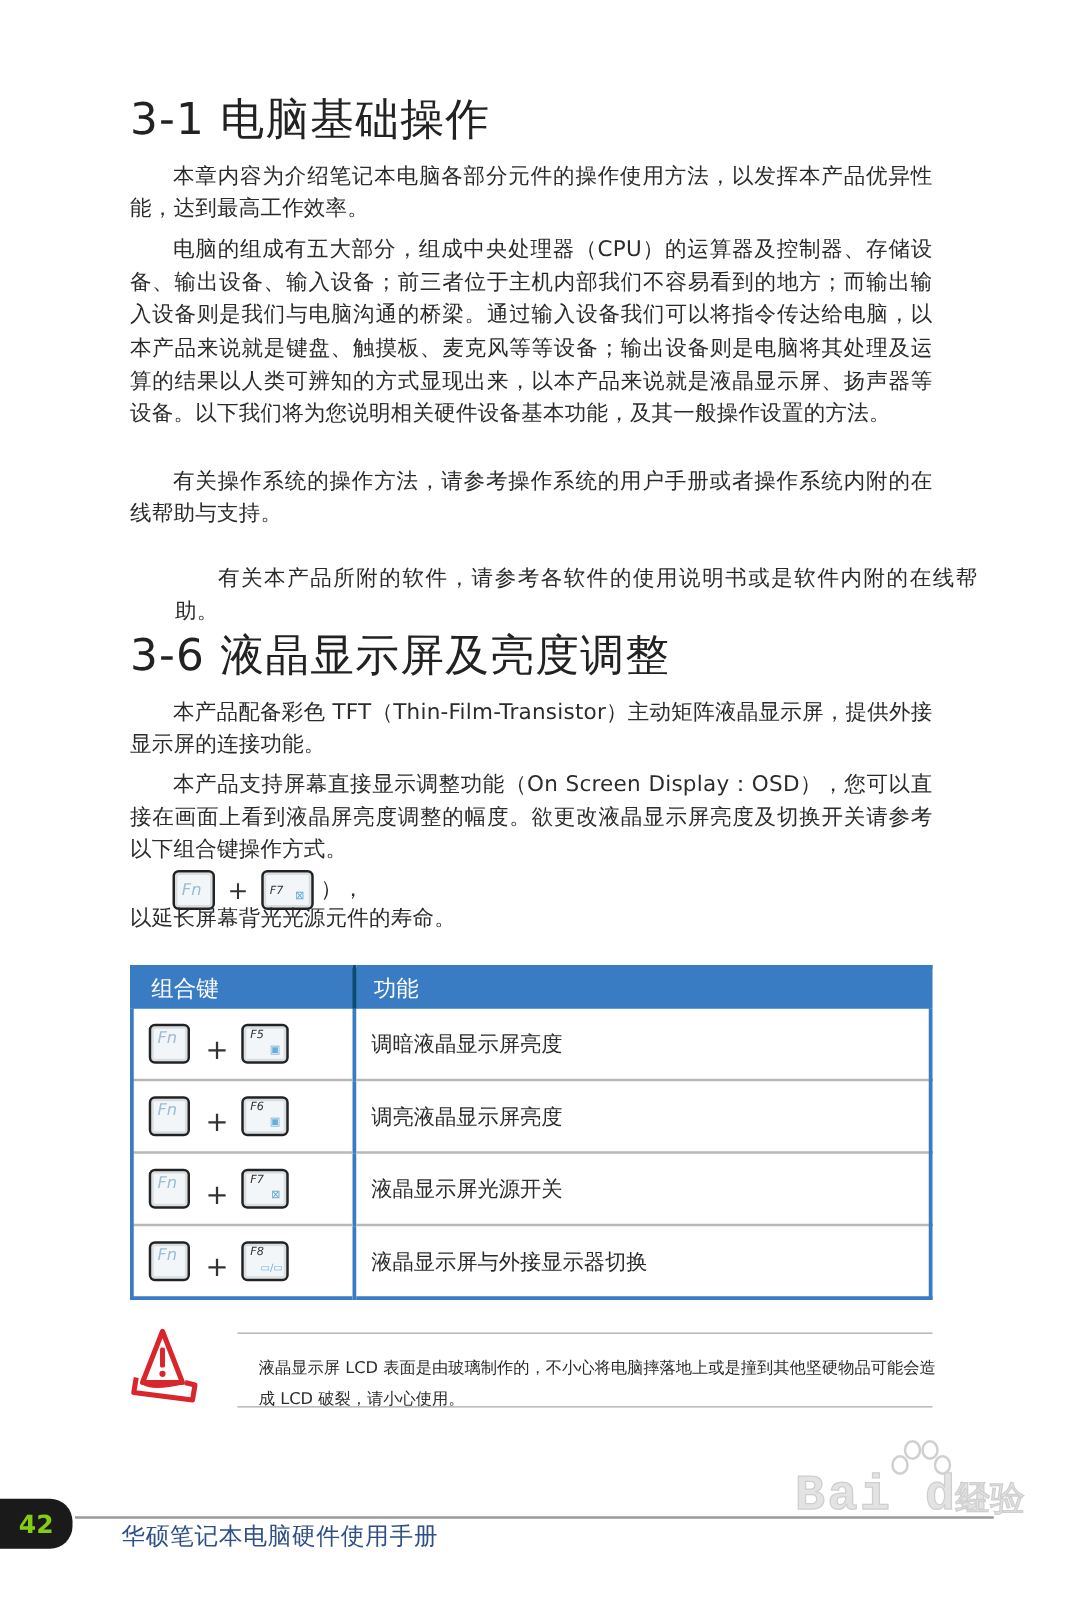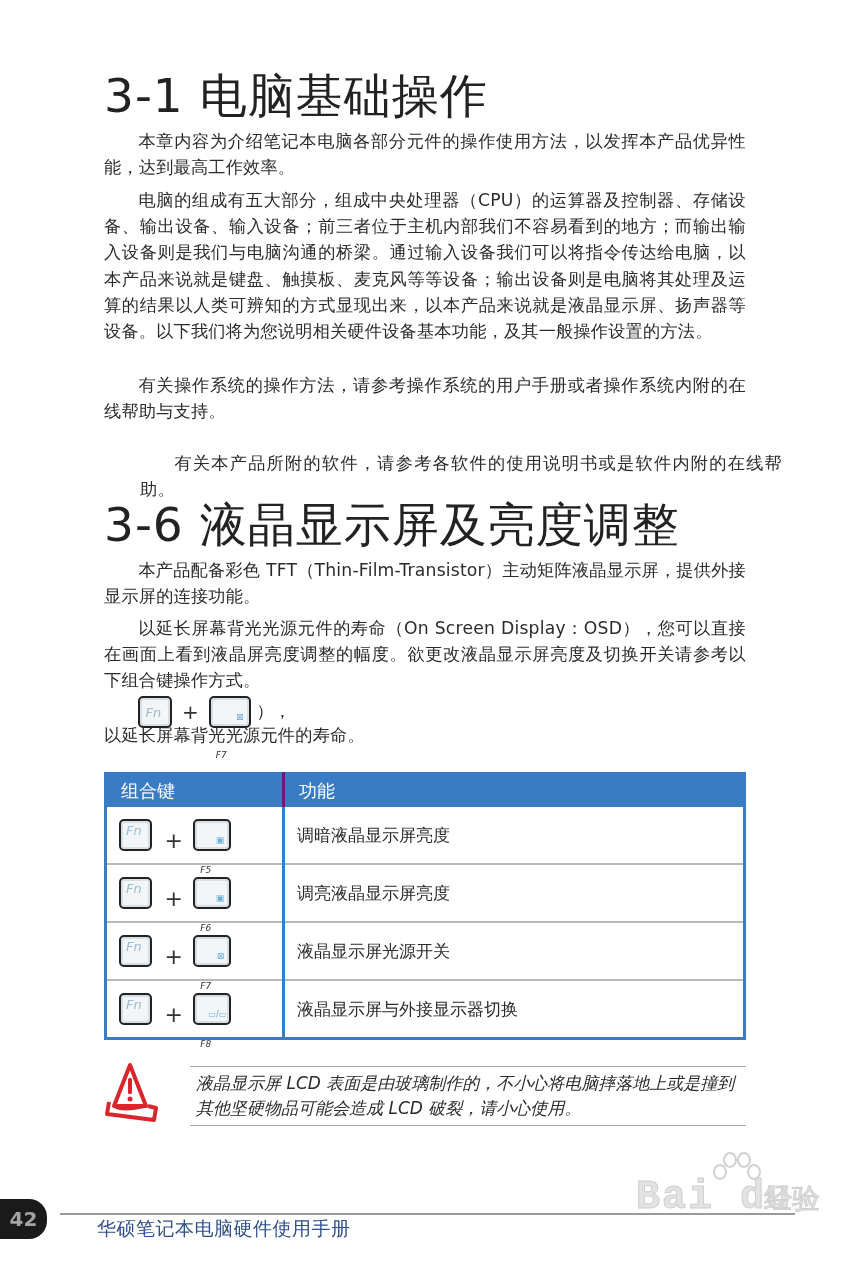--- a/index.html
+++ b/index.html
@@ -1,60 +1,60 @@
 <!DOCTYPE html>
 <html><head>
 <meta charset="utf-8">
 <style>
   html, body { margin: 0; padding: 0; background: #ffffff; }
   body { width: 853px; height: 1280px; position: relative; overflow: hidden;
          font-family: "DejaVu Sans", "Liberation Sans", sans-serif; color: #2a2a2a; }
-  .h1 { position: absolute; left: 104px; font-size: 47px; font-weight: normal; color: #222; letter-spacing: 1px; margin: 0; line-height: 40px; }
+  .h1 { position: absolute; left: 104px; font-size: 35px; font-weight: normal; color: #222; letter-spacing: 1px; margin: 0; line-height: 40px; }
   .para { position: absolute; left: 104px; width: 642px; font-size: 17.2px; line-height: 26.2px; margin: 0; text-align: justify; text-indent: 2em; color: #2b2b2b; letter-spacing: 0.2px; }
   .keycap { display: inline-block; vertical-align: middle; position: relative; border: 2px solid #222; border-radius: 5px; background: #f3f6f8; box-shadow: inset 0 0 0 2px #d9dee2; }
   .keycap .lbl { position: absolute; left: 5px; top: 2px; font-size: 13px; color: #9bbcd2; font-style: italic; }
-  .keycap .flbl { position: absolute; left: 5px; top: 2px; font-size: 9px; color: #333; font-style: italic; margin-top: 42px; }
+  .keycap .flbl { position: absolute; left: 5px; top: 2px; font-size: 9px; color: #333; font-style: italic; }
   .keycap .glyph { position: absolute; right: 5px; bottom: 4px; font-size: 9px; color: #6aaed6; line-height: 9px; }
   .plus { display: inline-block; vertical-align: middle; font-size: 22px; color: #333; }
 
   table.fn { position: absolute; left: 104px; top: 772px; width: 642px; border-collapse: collapse; border: 3px solid #3a7cc4; }
   table.fn th { background: #3a7cc4; color: #ffffff; font-weight: normal; font-size: 18px; text-align: left; height: 32px; padding: 0 0 0 14px; }
   table.fn td { height: 56px; border-top: 2px solid #b8b8b8; font-size: 17px; color: #2b2b2b; padding: 0; }
   table.fn td.kc { width: 163px; border-right: 3px solid #3a7cc4; padding-left: 12px; }
-  table.fn th.kh { border-right: 3px solid #701a75; }
+  table.fn th.kh { border-right: 3px solid #0c4a6e; }
   table.fn td.fc { padding-left: 12px; }
   tr.first td { border-top: none; }
 
   .warn-wrap { position: absolute; left: 104px; top: 1062px; width: 642px; height: 66px; }
   .warn-icon { position: absolute; left: 0; top: 0; width: 56px; height: 62px; }
   .warn-line-top { position: absolute; left: 86px; top: 4px; width: 556px; height: 1px; background: #a9a9a9; }
   .warn-line-bot { position: absolute; left: 86px; top: 63px; width: 556px; height: 1px; background: #a9a9a9; }
-  .warn-text { position: absolute; left: 92px; top: 9px; width: 552px; font-size: 17px; line-height: 25px; color: #2b2b2b; margin: 0; font-style: italic; }
+  .warn-text { position: absolute; left: 92px; top: 9px; width: 552px; font-size: 13px; line-height: 25px; color: #2b2b2b; margin: 11px; }
 
-  .page-badge { position: absolute; left: 0; top: 1199px; width: 47px; height: 40px; background: #1a1a1a; border-radius: 0 18px 18px 0; color: #a3a3a3; font-weight: bold; font-size: 20px; line-height: 40px; text-align: center; }
+  .page-badge { position: absolute; left: 0; top: 1199px; width: 58px; height: 40px; background: #1a1a1a; border-radius: 0 18px 18px 0; color: #84cc16; font-weight: bold; font-size: 20px; line-height: 40px; text-align: center; }
   .footer-rule { position: absolute; left: 60px; top: 1213px; width: 735px; height: 2px; background: #9a9a9a; }
   .footer-title { position: absolute; left: 97px; top: 1216px; font-size: 19px; color: #2f4f88; letter-spacing: 0.5px; }
 
   .wm { position: absolute; left: 636px; top: 1150px; width: 200px; height: 100px; color: #dcdcdc; font-family: Liberation Mono, monospace; }
   .wm .bai { position: absolute; left: 0; top: 25px; font-size: 40px; font-weight: bold; color: #e3e3e3; -webkit-text-stroke: 1px #cfcfcf; letter-spacing: 2px; }
   .wm .jy { position: absolute; left: 112px; top: 30px; font-size: 28px; color: #e3e3e3; -webkit-text-stroke: 1px #cfcfcf; }
   .wm .url { position: absolute; left: 2px; top: 67px; font-size: 21px; color: #e3e3e3; -webkit-text-stroke: 0.8px #cfcfcf; letter-spacing: 0.5px; }
 </style>
 </head>
 <body>
 
 <h1 class="h1" style="top:76px;">3-1 电脑基础操作</h1>
 <p class="para" style="top:128px;">本章内容为介绍笔记本电脑各部分元件的操作使用方法，以发挥本产品优异性能，达到最高工作效率。</p>
 <p class="para" style="top:187px;">电脑的组成有五大部分，组成中央处理器（CPU）的运算器及控制器、存储设备、输出设备、输入设备；前三者位于主机内部我们不容易看到的地方；而输出输入设备则是我们与电脑沟通的桥梁。通过输入设备我们可以将指令传达给电脑，以本产品来说就是键盘、触摸板、麦克风等等设备；输出设备则是电脑将其处理及运算的结果以人类可辨知的方式显现出来，以本产品来说就是液晶显示屏、扬声器等设备。以下我们将为您说明相关硬件设备基本功能，及其一般操作设置的方法。</p>
 <p class="para" style="top:372px;">有关操作系统的操作方法，请参考操作系统的用户手册或者操作系统内附的在线帮助与支持。</p>
 <p class="para" style="top:450px;margin-left:36px;">有关本产品所附的软件，请参考各软件的使用说明书或是软件内附的在线帮助。</p>
 
 <h1 class="h1" style="top:505px;">3-6 液晶显示屏及亮度调整</h1>
 <p class="para" style="top:557px;">本产品配备彩色 TFT（Thin-Film-Transistor）主动矩阵液晶显示屏，提供外接显示屏的连接功能。</p>
-<p class="para" style="top:615px;">以延长屏幕背光光源元件的寿命（On Screen Display：OSD），您可以直接在画面上看到液晶屏亮度调整的幅度。欲更改液晶显示屏亮度及切换开关请参考以下组合键操作方式。</p>
+<p class="para" style="top:615px;">本产品支持屏幕直接显示调整功能（On Screen Display：OSD），您可以直接在画面上看到液晶屏亮度调整的幅度。欲更改液晶显示屏亮度及切换开关请参考以下组合键操作方式。</p>
 
 <div class="para" style="top:696px; text-indent:0; padding-left:2em; width:610px; line-height:26px;">
   <span class="keycap" style="width:30px;height:28px;">
     <span class="lbl">Fn</span>
   </span>
   <span class="plus" style="font-size:20px;margin:0 4px;">+</span>
   <span class="keycap" style="width:38px;height:28px;">
     <span class="flbl">F7</span>
     <span class="glyph">⊠</span>
   </span>

